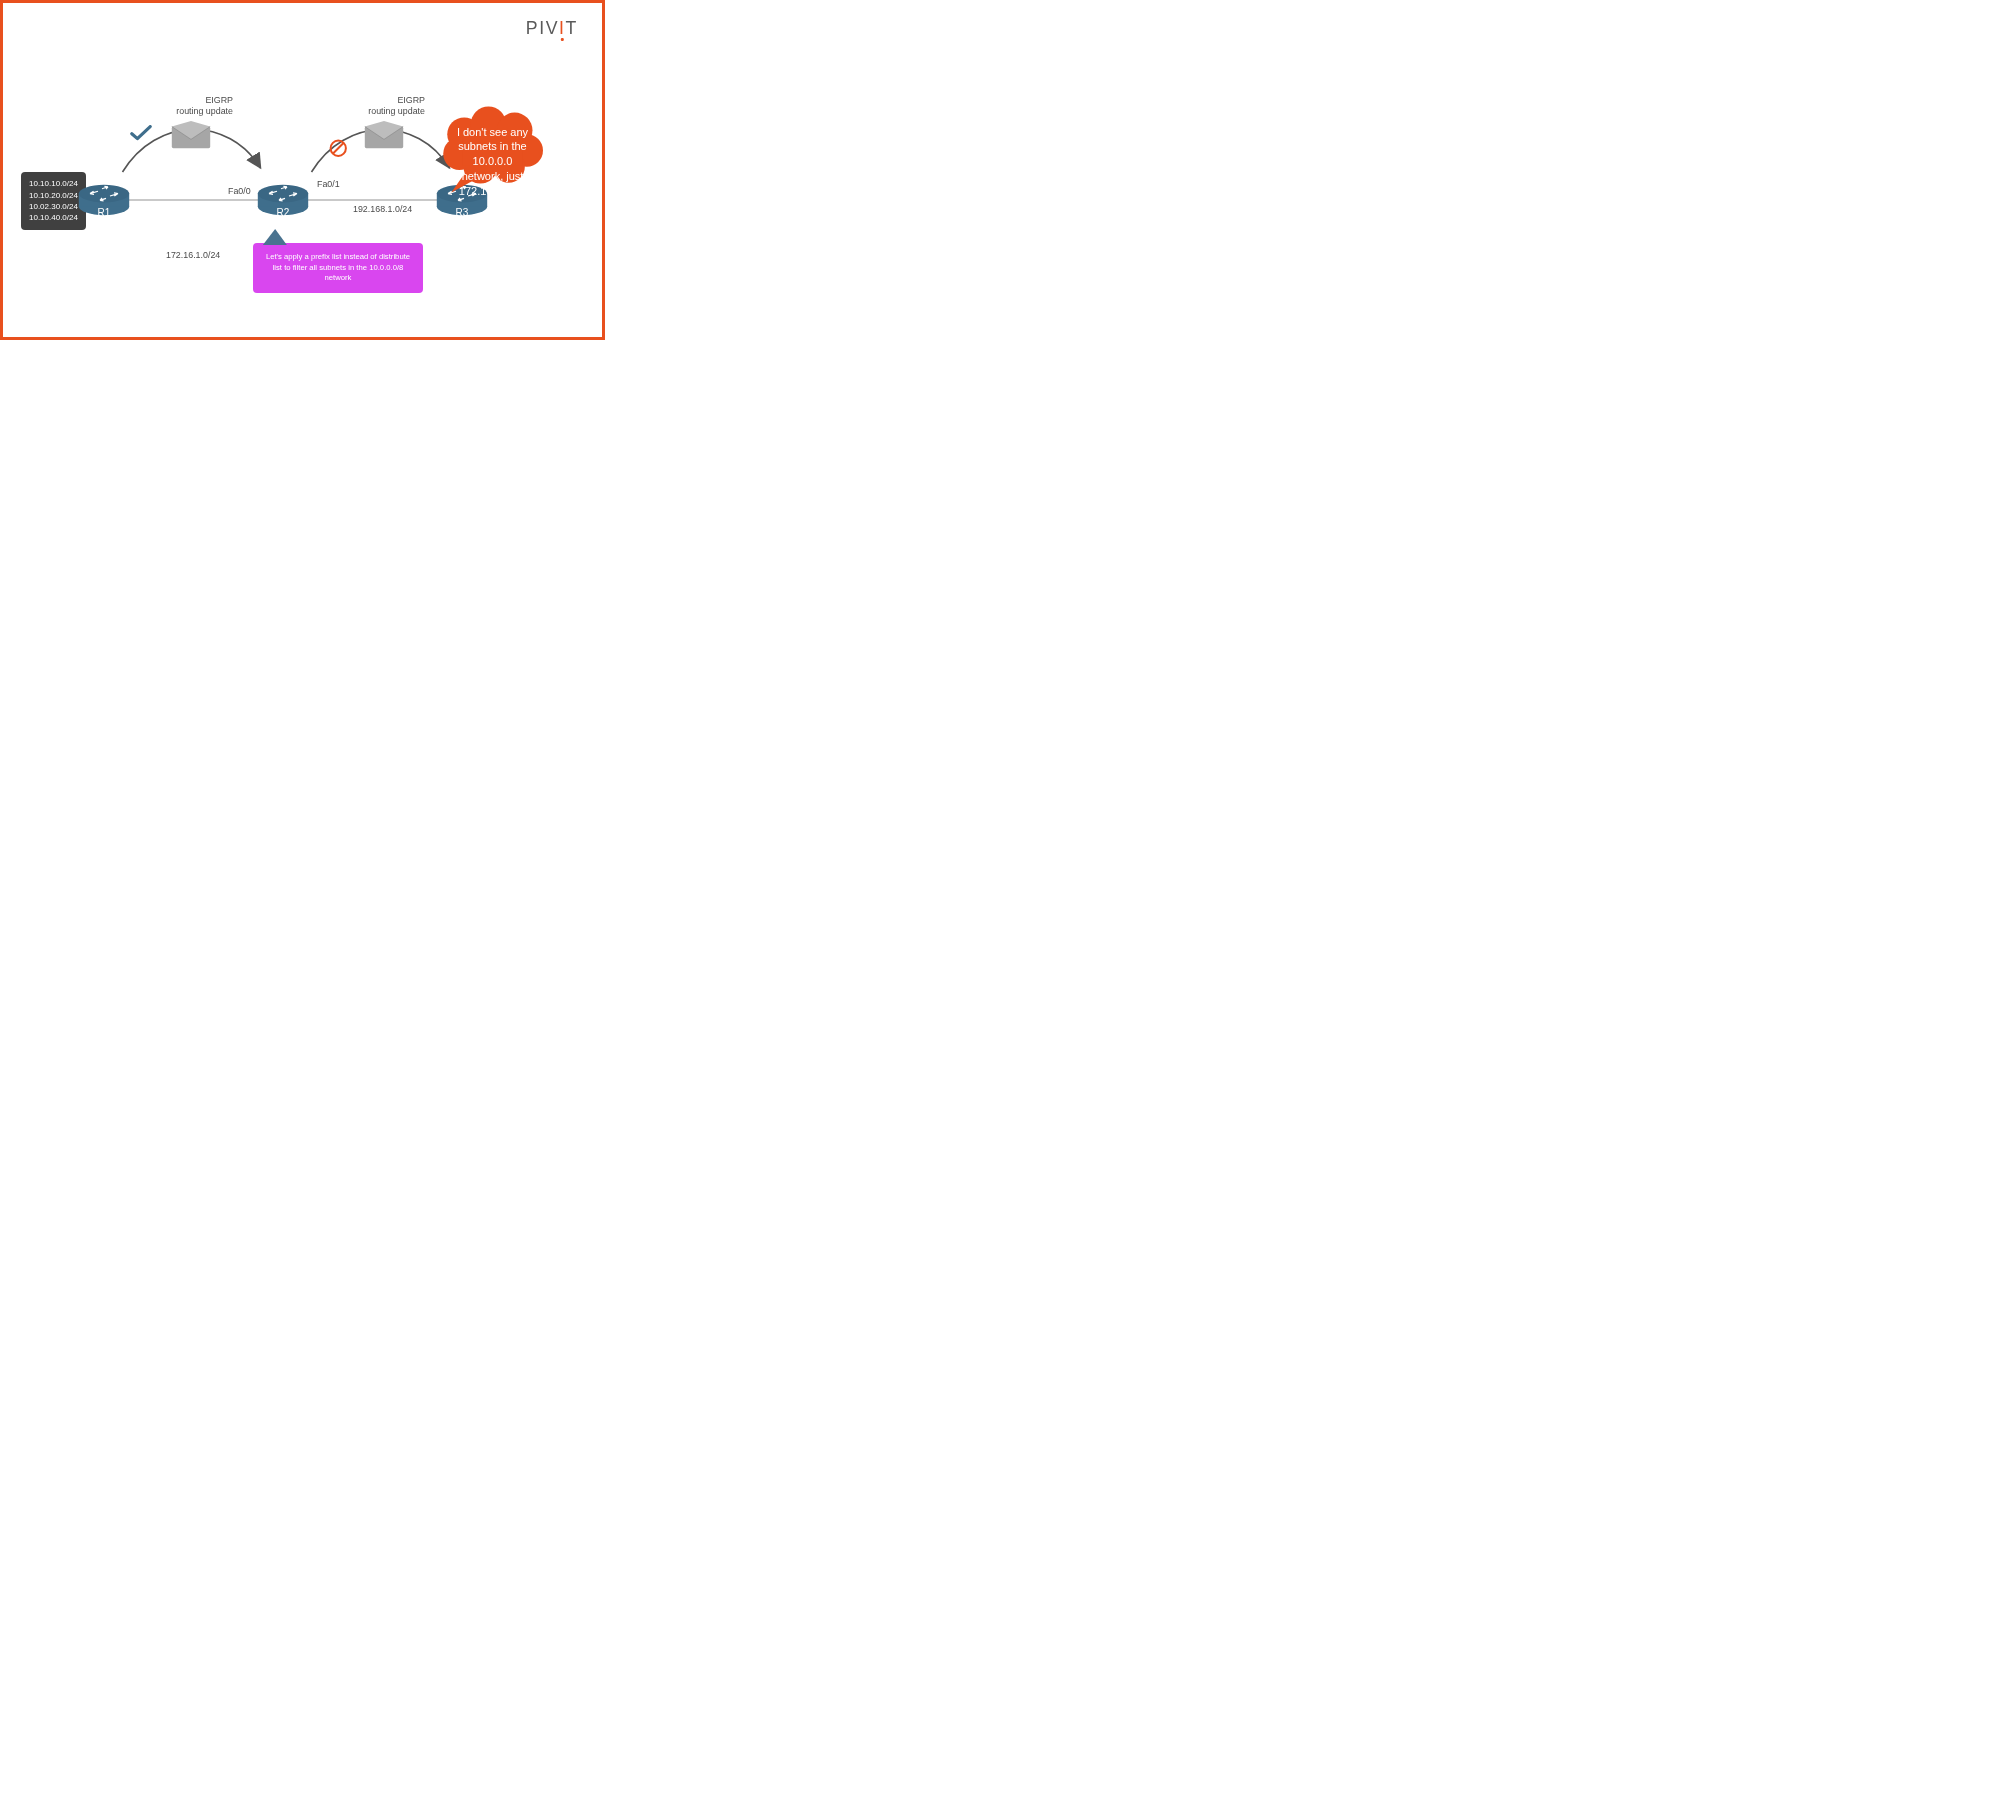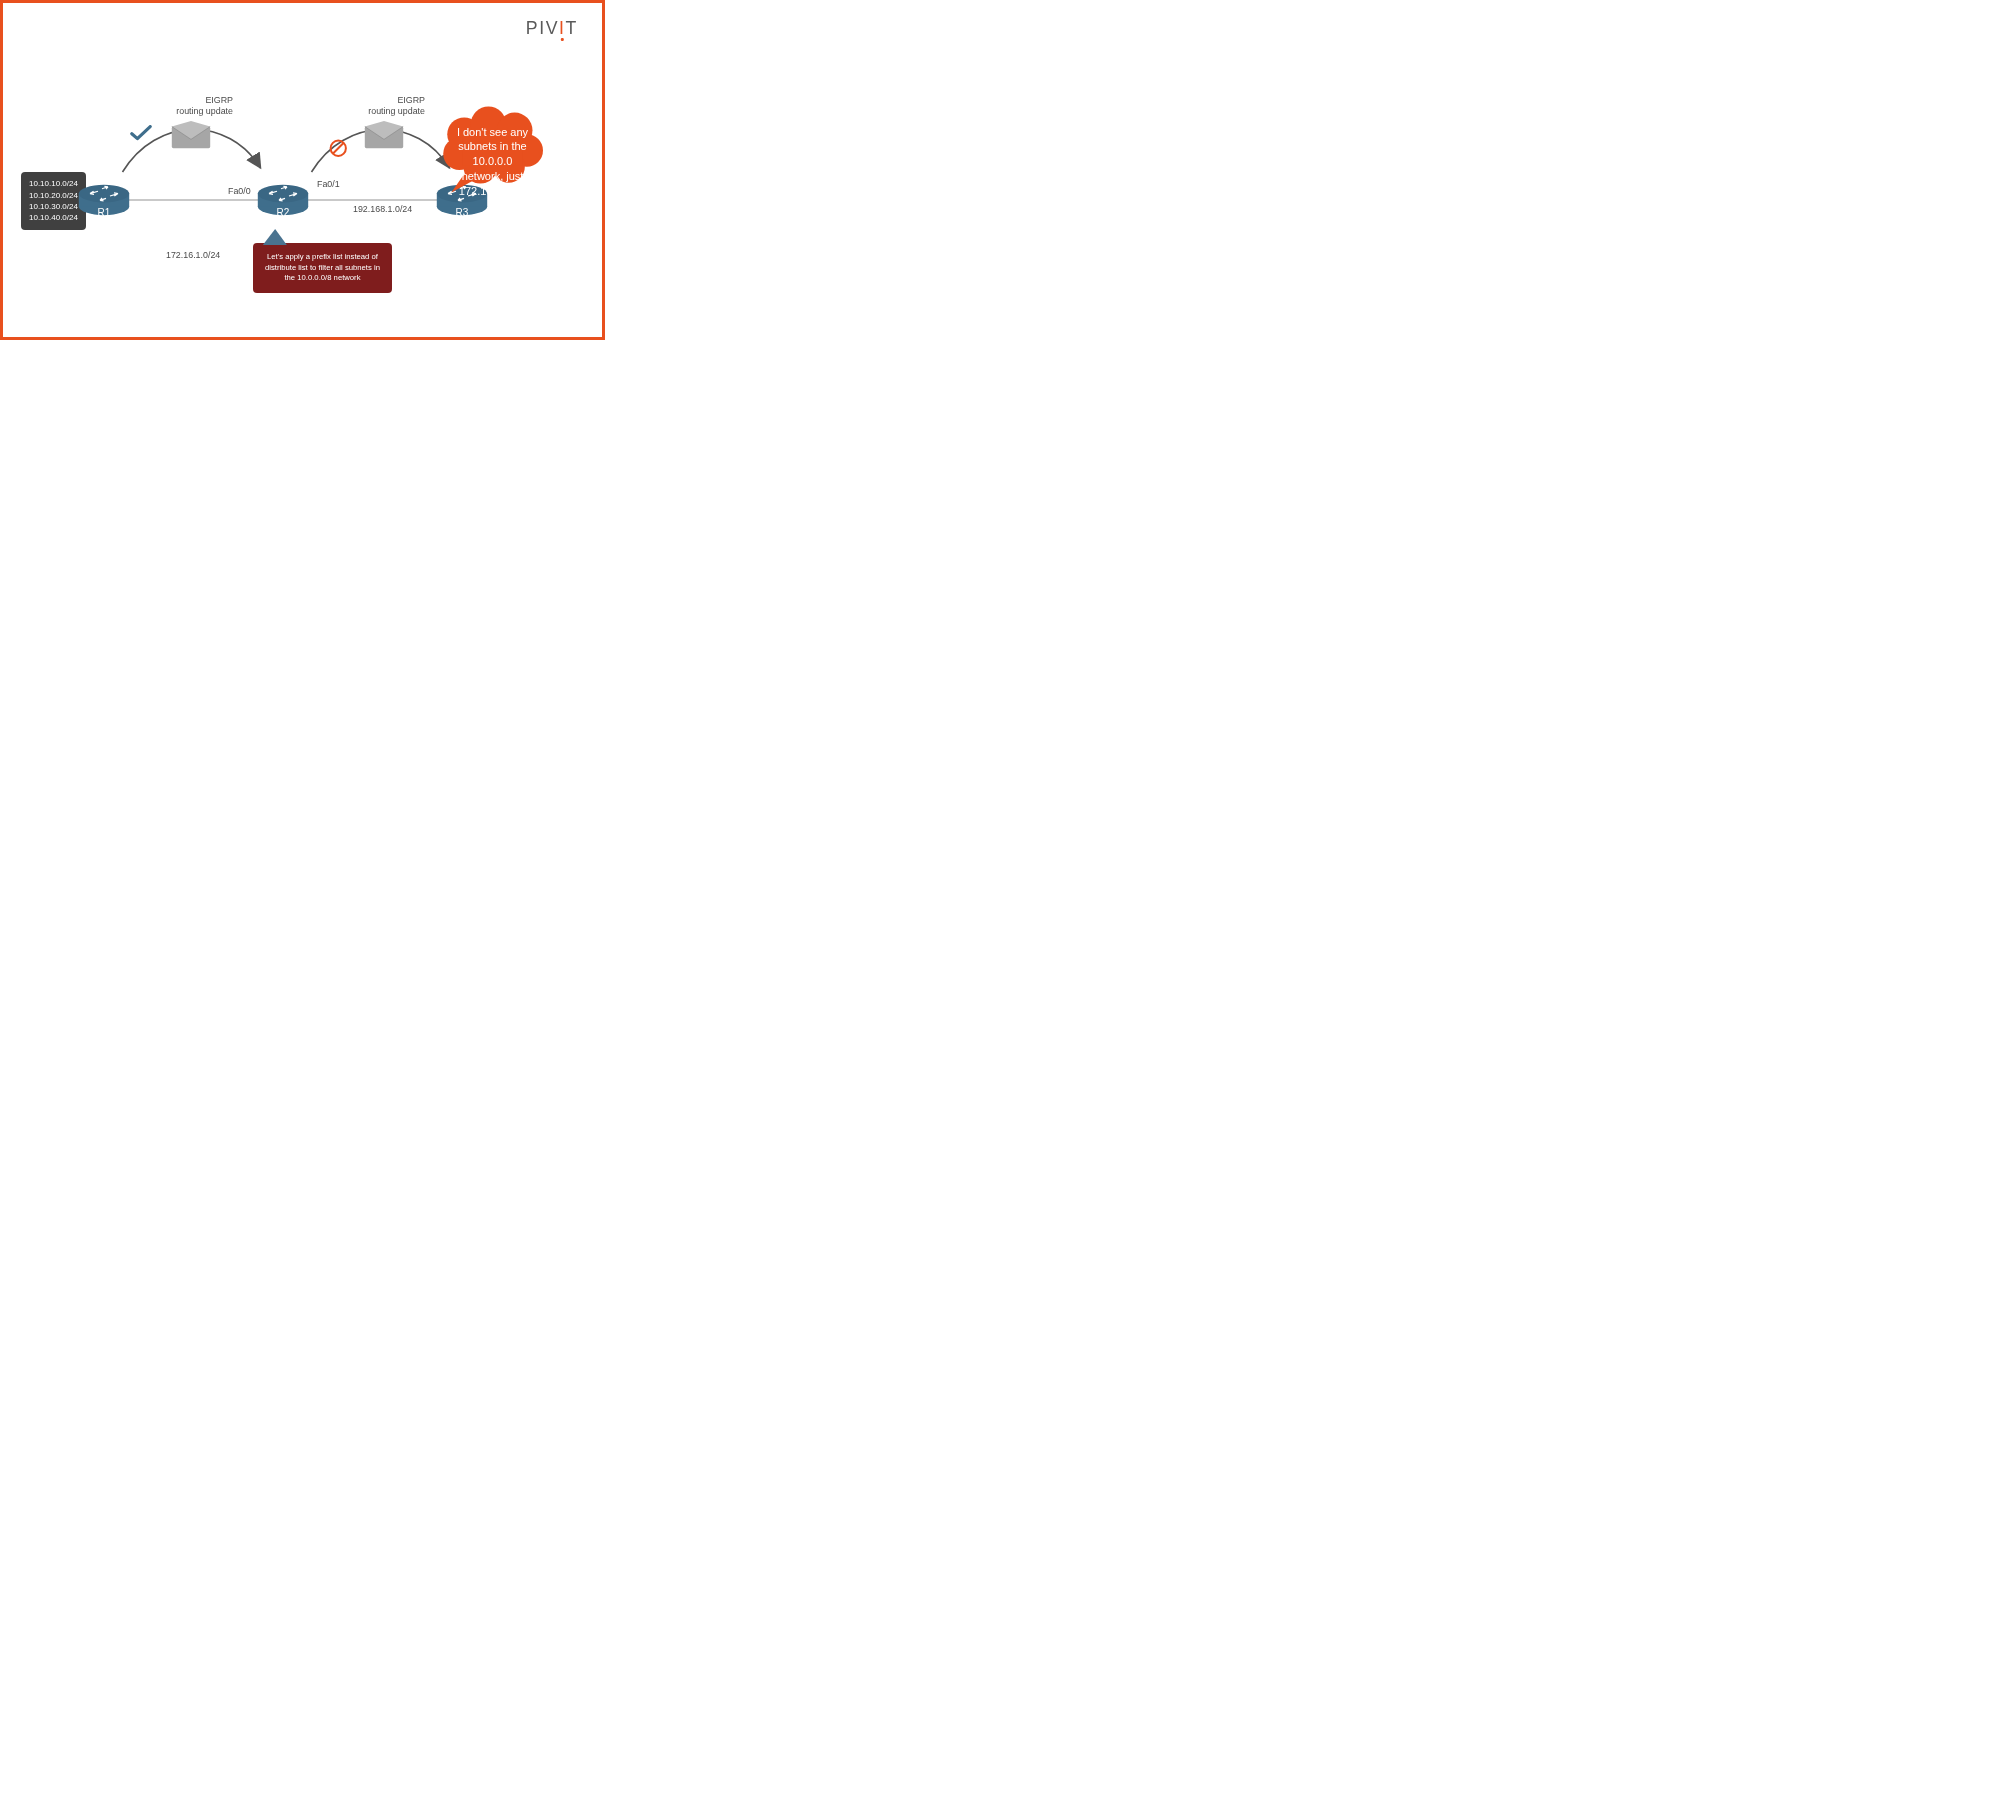--- a/index.html
+++ b/index.html
@@ -81,28 +81,28 @@
     position: absolute;
     text-align: right;
     color: #4a4a4a;
     font-size: 8.9px;
     line-height: 1.25;
     width: 81px;
   }
 
   .speech {
     position: absolute;
-    background: #7f1d1d;
+    background: #d946ef;
     color: #fff;
     border-radius: 4px;
     padding: 8.9px 9.7px;
     font-size: 7.7px;
     line-height: 1.4;
     text-align: center;
-    width: 139px;
+    width: 170px;
   }
   .speech::before {
     content: "";
     position: absolute;
     top: -14.5px;
     left: 12px;
     border-left: 8px solid transparent;
     border-right: 16px solid transparent;
     border-bottom: 16px solid #4a7390;
     transform: skewX(-15deg);
@@ -144,21 +144,21 @@
   <div class="link-line" style="left:304px; width:133px; top:196px;"></div>
 
   <div class="iface-label" style="left:225px; top:183px;">Fa0/0</div>
   <div class="iface-label" style="left:314px; top:176px;">Fa0/1</div>
   <div class="net-label" style="left:163px; top:211px;margin-top:36px;">172.16.1.0/24</div>
   <div class="net-label" style="left:350px; top:201px;">192.168.1.0/24</div>
 
   <div class="subnet-box" style="left:18px; top:169px;">
     <div>10.10.10.0/24</div>
     <div>10.10.20.0/24</div>
-    <div>10.10.30.0/24</div>
+    <div>10.02.30.0/24</div>
     <div>10.10.40.0/24</div>
   </div>
 
   <div class="router" style="left:75px; top:181px;">
     <svg width="52" height="32" viewBox="0 0 130 80">
       <ellipse cx="65" cy="56" rx="63" ry="22" fill="#3f6e8c"></ellipse>
       <rect x="2" y="24" width="126" height="32" fill="#3f6e8c"></rect>
       <ellipse cx="65" cy="24" rx="63" ry="22" fill="#3a6784"></ellipse>
       <g stroke="#fff" stroke-width="3" fill="#fff">
         <path d="M50 18 L30 24 M30 24 l9 -6 M30 24 l10 2" fill="none"></path>

